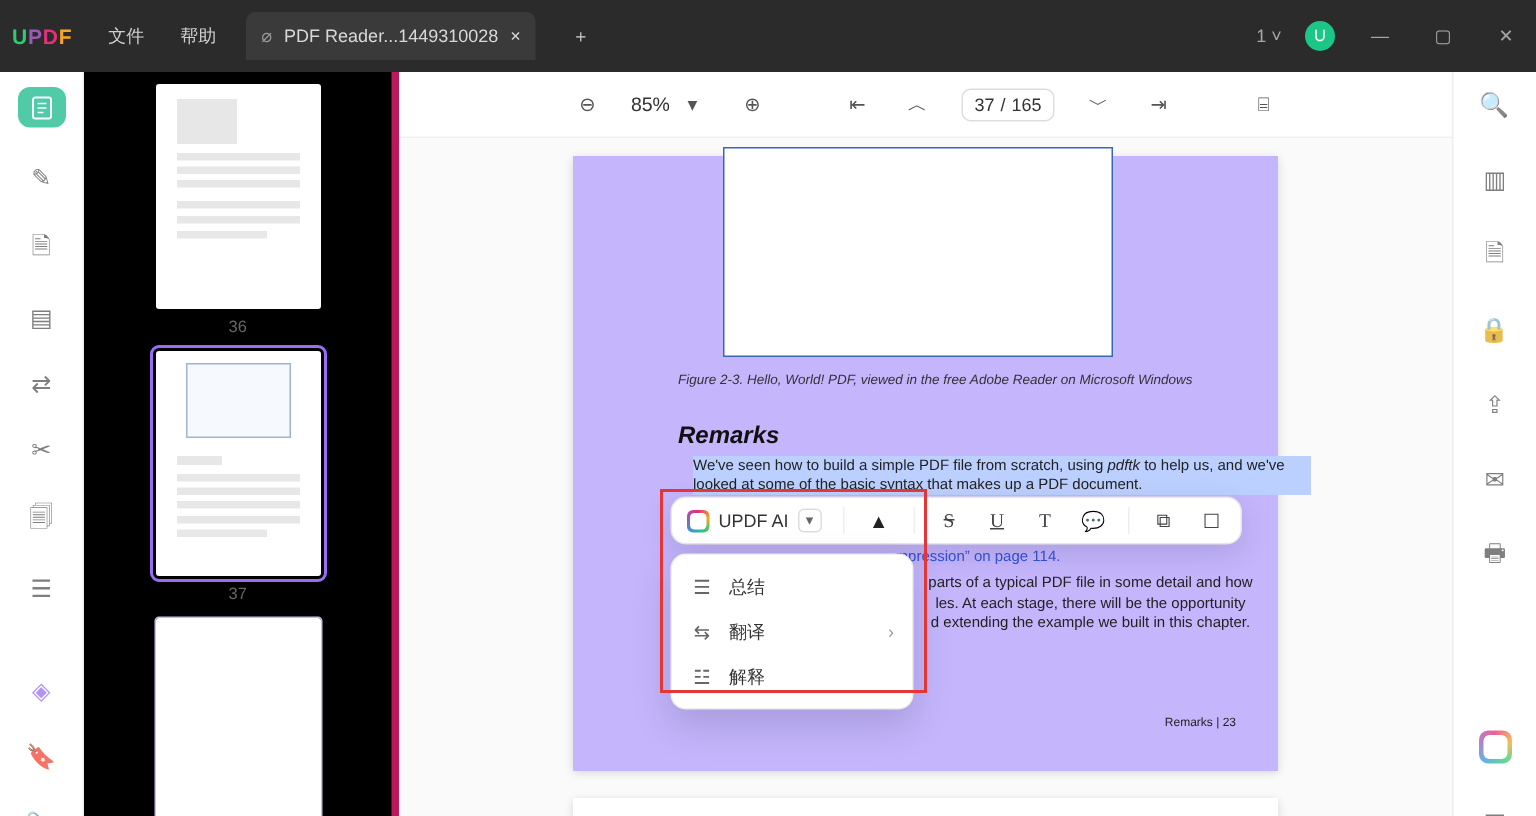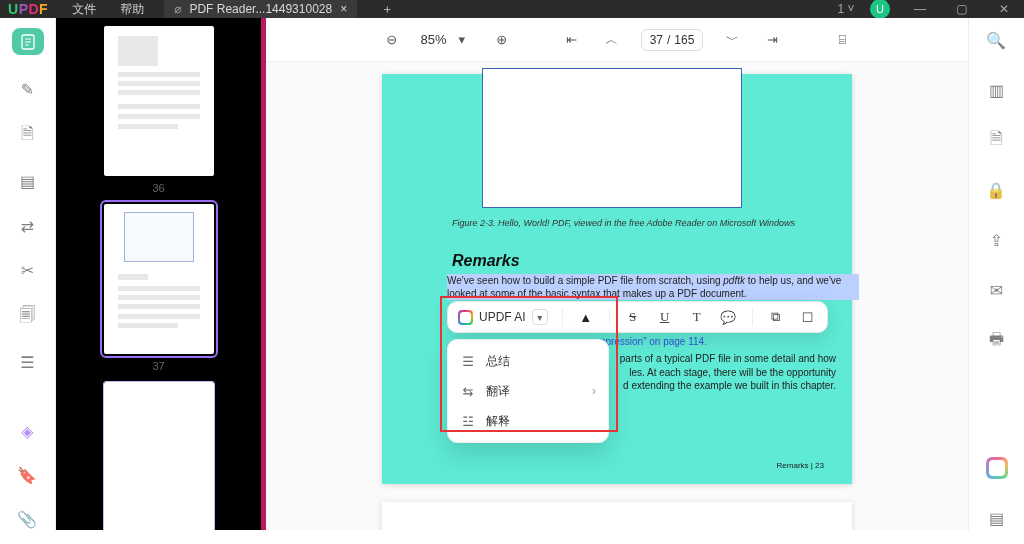--- a/index.html
+++ b/index.html
@@ -1,20 +1,20 @@
 <!DOCTYPE html>
 <html><head>
 <meta charset="utf-8">
 <style>
   * { box-sizing: border-box; margin: 0; padding: 0; font-family: -apple-system, "Segoe UI", Arial, sans-serif; }
   html, body { width: 1024px; height: 544px; overflow: hidden; background: #fff; }
 
   
   .titlebar {
-    height: 18px; display: flex; align-items: center;
+    height: 48px; display: flex; align-items: center;
     background: #2b2b2b; color: #cfcfcf; font-size: 12px;
     padding: 0 8px; position: relative;
   }
   .logo { font-weight: 800; font-size: 14px; letter-spacing: .5px; }
   .logo .u { color: #2ecc71; }
   .logo .p { color: #9b59b6; }
   .logo .d { color: #e72f77; }
   .logo .f { color: #f5a623; }
   .menu-item { margin-left: 24px; cursor: default; }
   .tab {
@@ -93,51 +93,51 @@
     border-bottom:1px solid #f0f0f0;
   }
   .doc-toolbar .btn { width:22px;height:22px;display:flex;align-items:center;justify-content:center;color:#555;cursor:default;}
   .doc-toolbar .zoom { display:flex;align-items:center;gap:4px;}
   .doc-toolbar .page-box {
     border:1px solid #ddd;border-radius:6px;padding:3px 8px;display:flex;align-items:center;gap:4px;font-size:12px;color:#333;
   }
 
   
   .page-canvas {
-    margin: 12px auto 0; width: 470px; height: 410px; background:#5eead4;
+    margin: 12px auto 0; width: 470px; height: 410px; background:#c4b5fd;
     box-shadow: 0 1px 6px rgba(0,0,0,.15); position:relative;
     font-family: Georgia, "Times New Roman", serif;
   }
   .page2 {
     margin: 18px auto 0; width: 470px; height: 30px; background:#fff;
     box-shadow: 0 1px 6px rgba(0,0,0,.15);
   }
   .figure {
     position:absolute; left:100px; top:-6px; width:260px; height:140px;
     border:1px solid #3a67b5; background:#fff;
   }
   .figure::before{
     content:""; position:absolute; left:-16px; top:-10px; width:292px; height:160px;
     border:1px solid #9fb4d6; background:#f6f9fe; z-index:-1;
   }
   .caption { position:absolute; left:70px; top:144px; font-size:9px; font-style:italic; color:#333;}
   .remarks-h { position:absolute; left:70px; top:178px; font-size:16px; font-weight:700; color:#111;font-style:italic;}
   .para1 {
-    position:absolute; left:65px; top:200px; width:412px; font-size:10px; line-height:1.3;
+    position:absolute; left:80px; top:200px; width:412px; font-size:10px; line-height:1.3;
     color:#222; background:#bcd0ff;
   }
   .para1 .ital { font-style: italic; }
   .para2 {
     position:absolute; left:70px; top:278px; width:400px; font-size:10px; line-height:1.35; color:#222;
   }
   .link1 {
     position:absolute; left:70px; top:262px; width:400px; font-size:10px; color:#3452d9; text-align:center;
   }
   .footer-r {
-    position:absolute; right:28px; bottom:14px; font-size:8px; color:#222;margin-left:48px;
+    position:absolute; right:28px; bottom:28px; font-size:8px; color:#222;margin-left:48px;
   }
   .footer-c {
     position:absolute; left:0; right:0; bottom:-2px; text-align:center; font-size:10px; color:#3452d9;
   }
 
   
   .sel-toolbar {
     position:absolute; left:65px; top:227px;
     background:#fff; border:1px solid #e6e6e6; border-radius:10px;
     box-shadow:0 6px 20px rgba(0,0,0,.12);
@@ -280,21 +280,21 @@
     </div>
 
     <div class="page-canvas">
       <div class="figure"></div>
       <div class="caption">Figure 2-3. Hello, World! PDF, viewed in the free Adobe Reader on Microsoft Windows</div>
       <div class="remarks-h">Remarks</div>
       <div class="para1">
         <span>We've seen how to build a simple PDF file from scratch, using </span><span class="ital">pdftk</span><span> to help us, and we've looked at some of the basic syntax that makes up a PDF document.</span>
       </div>
       <div class="link1">mpression” on page 114.</div>
-      <div class="para2" style="white-space:pre-line;text-align:right;left:204px;width:250px;">parts of a typical PDF file in some detail and how
+      <div class="para2" style="white-space:pre-line;text-align:center;left:220px;width:250px;">parts of a typical PDF file in some detail and how
 les. At each stage, there will be the opportunity
 d extending the example we built in this chapter.</div>
       <div class="footer-r">Remarks   |   23</div>
 
       <div class="sel-toolbar">
         <div class="aiwrap">
           <span class="mini-ai"></span>
           <span>UPDF AI</span>
           <span class="caret">▾</span>
         </div>

